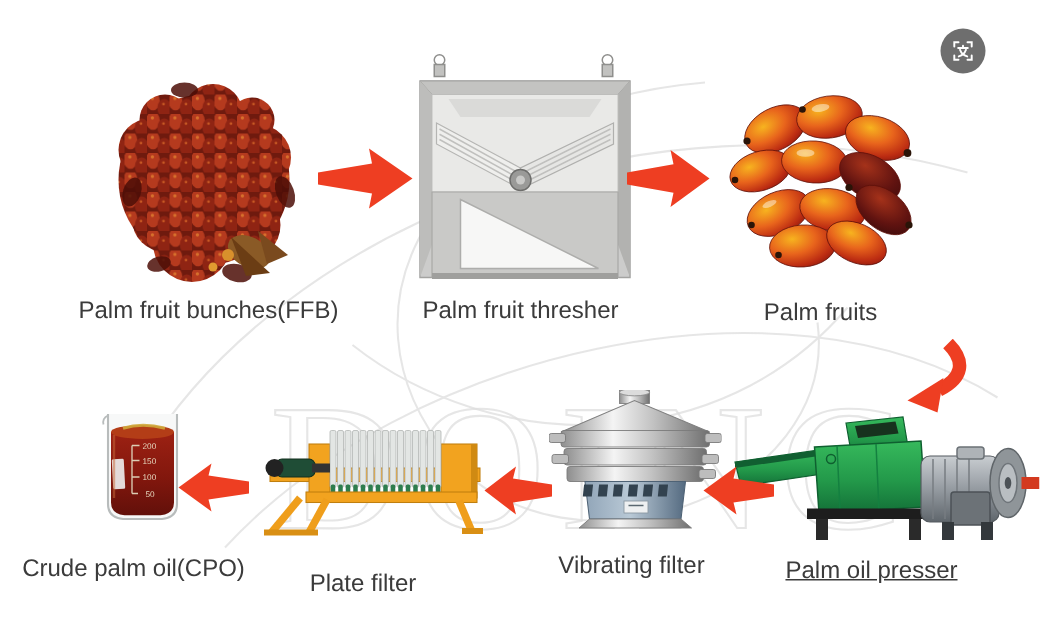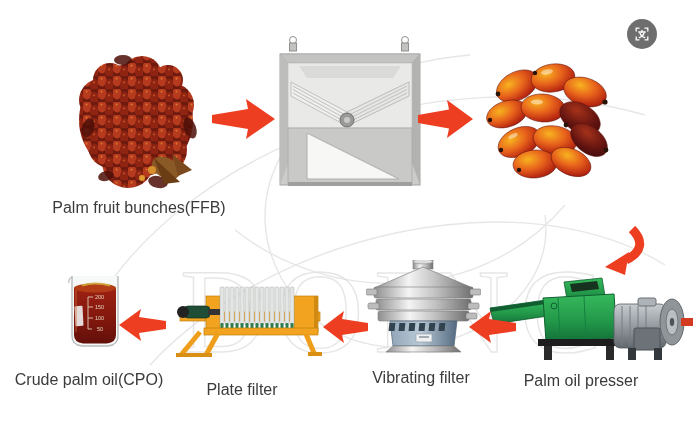--- a/index.html
+++ b/index.html
@@ -382,24 +382,26 @@
           <text x="35" y="50">100</text>
           <text x="37" y="61">50</text>
         </g>
       </g>
       <rect x="15" y="36" width="8" height="20" rx="1" fill="#eef0ef" opacity="0.9" transform="rotate(-3 19 46)"></rect>
       <path d="M16,20 L16,62" stroke="#c96a3a" stroke-width="1.6" opacity="0.5"></path>
     </svg>
   </figure>
 
   <div class="stage-label" style="left:19px;top:198px;">Palm fruit bunches(FFB)</div>
+  <div class="stage-label" style="left:227px;top:198px;">Palm fruit thresher</div>
+  <div class="stage-label" style="left:427px;top:199px;">Palm fruits</div>
   <div class="stage-label" style="left:-31px;top:370px;">Crude palm oil(CPO)</div>
   <div class="stage-label" style="left:122px;top:368px;margin-top:12px;">Plate filter</div>
   <div class="stage-label" style="left:301px;top:368px;">Vibrating filter</div>
-  <div class="stage-label" style="left:461px;top:371px;">Palm oil presser</div>
+  <div class="stage-label" style="left:461px;top:371px;text-decoration:underline;">Palm oil presser</div>
 
   <button class="translate-btn" title="">
     <svg width="16" height="16" viewBox="0 0 16 16">
       <g fill="none" stroke="#ffffff" stroke-width="1.3" stroke-linecap="round">
         <path d="M2.2,5 V2.2 H5"></path>
         <path d="M11,2.2 H13.8 V5"></path>
         <path d="M2.2,11 V13.8 H5"></path>
         <path d="M13.8,11 V13.8 H11"></path>
         <path d="M4.8,6 H11.2"></path>
         <path d="M8,4.4 V6"></path>

